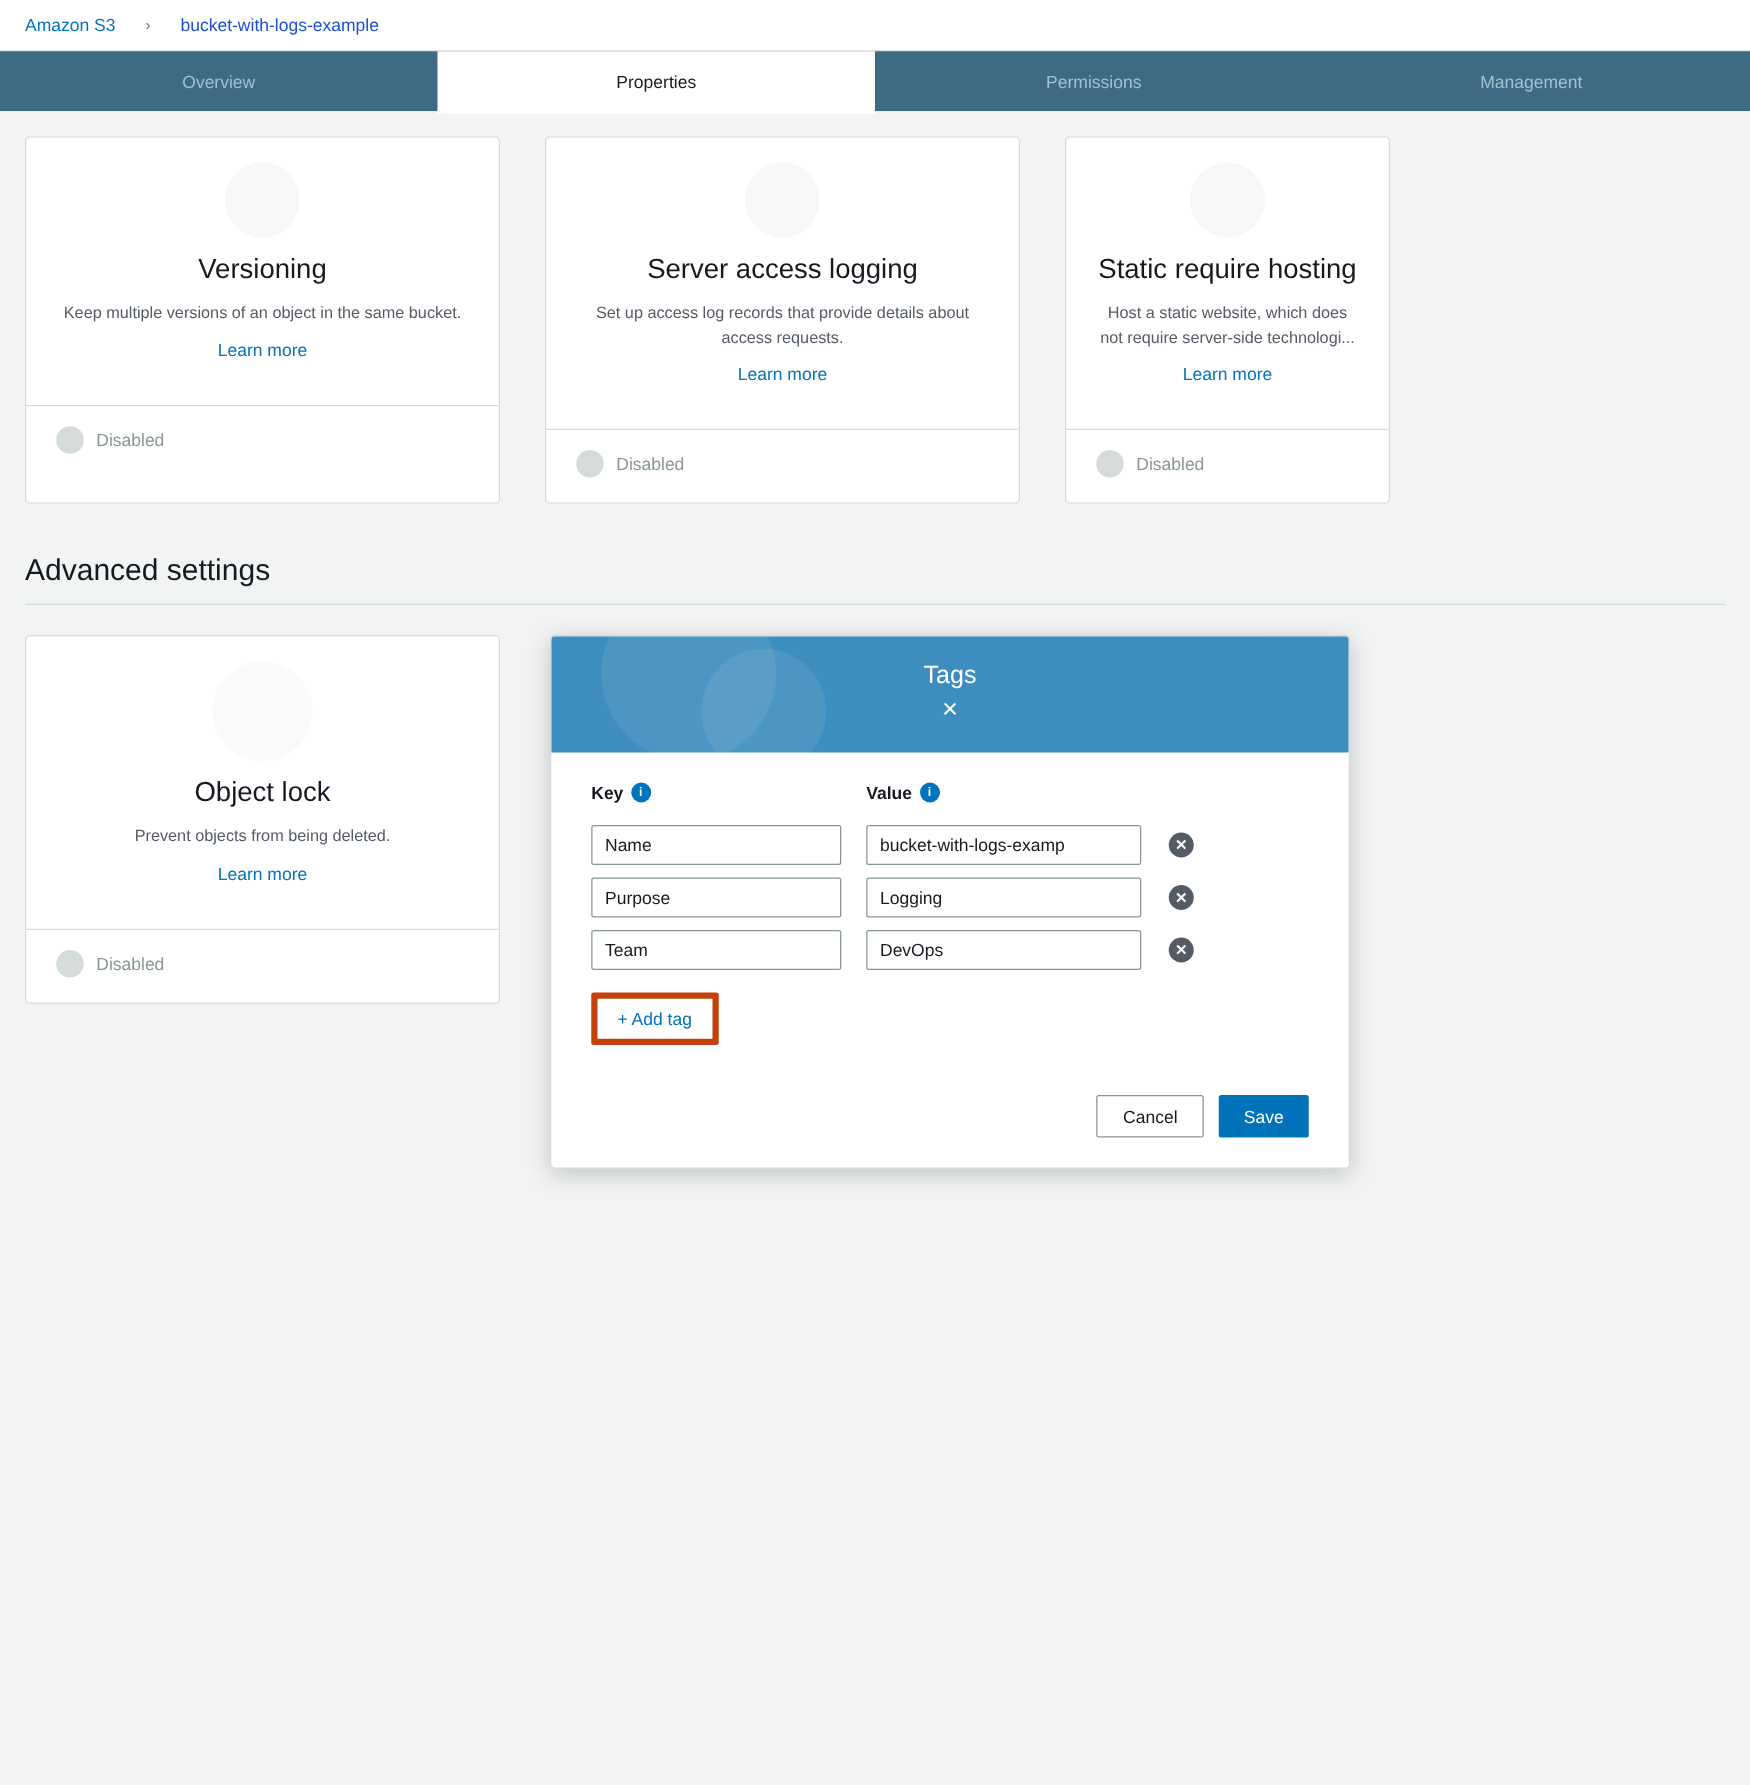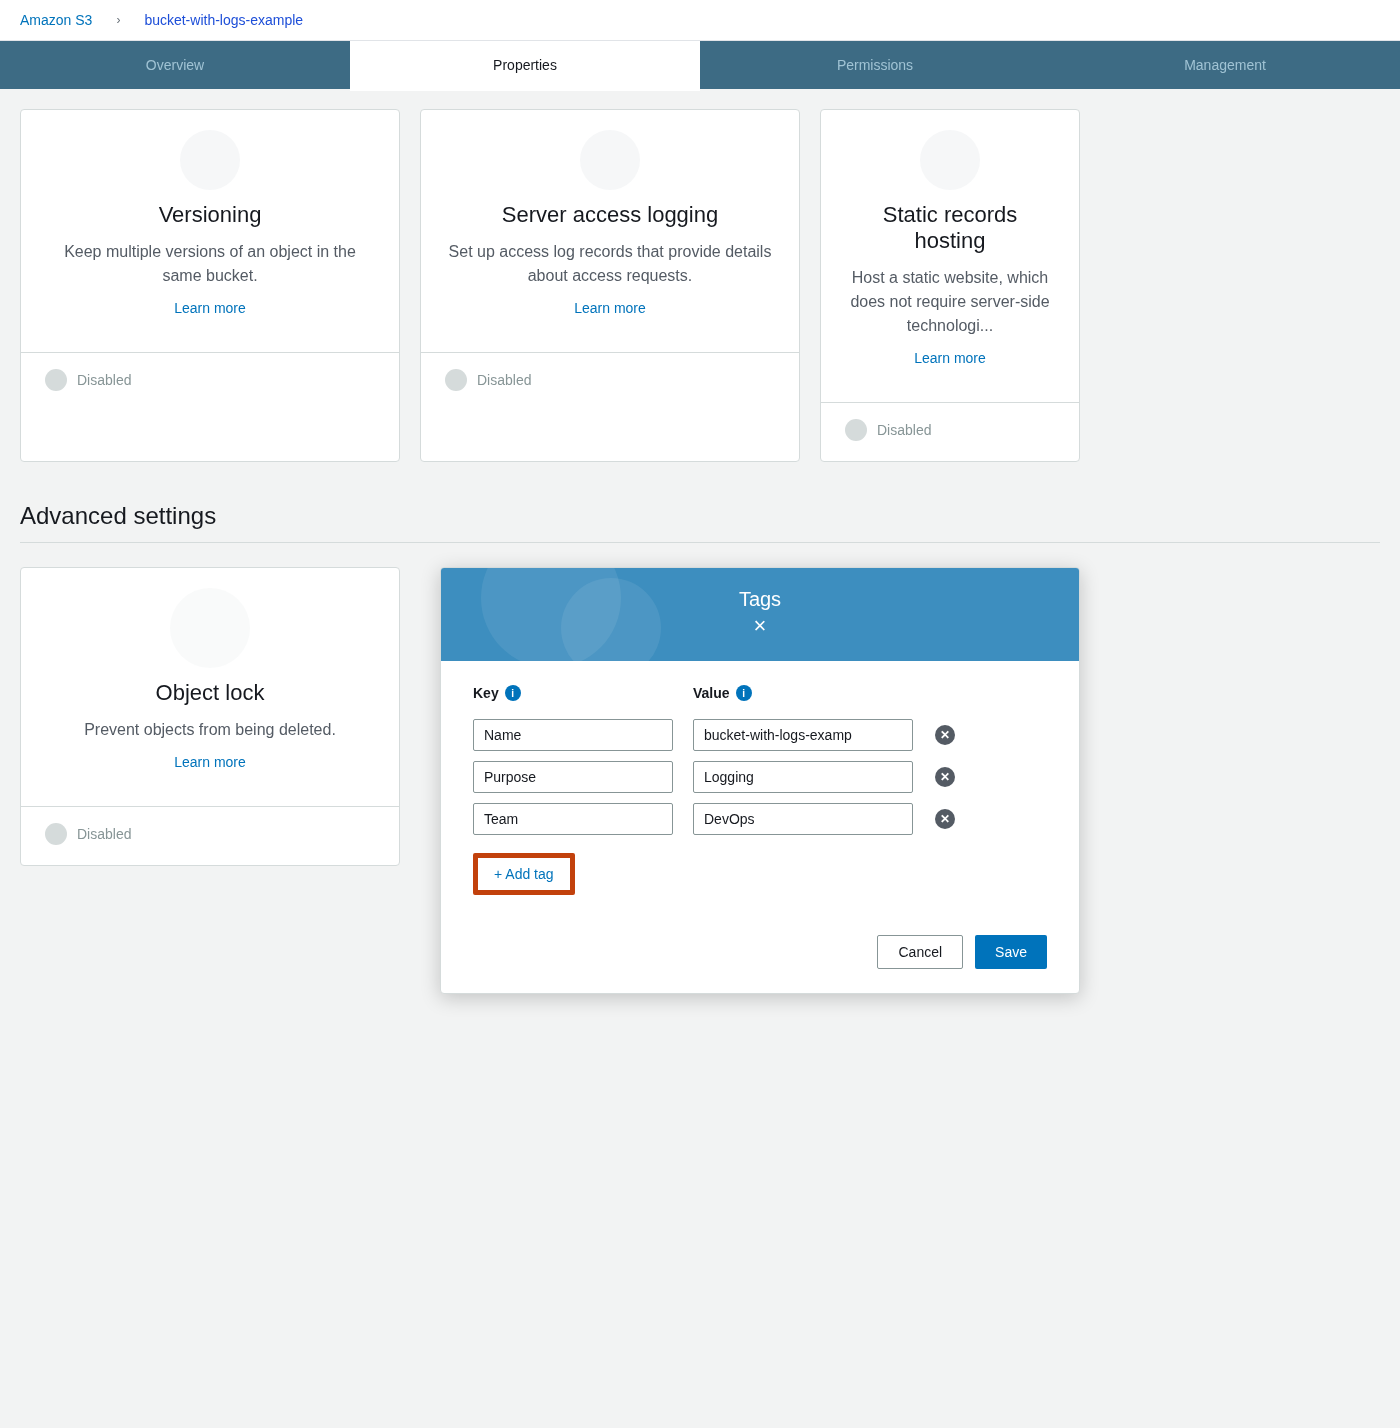--- a/index.html
+++ b/index.html
@@ -67,21 +67,21 @@
 
     
     .main-content {
       padding: 20px 20px 40px;
       background: #f2f3f3;
     }
 
     
     .cards-section {
       display: flex;
-      gap: 0;
+      gap: 16px;
       margin-bottom: 40px;
       overflow: hidden;
     }
 
     .property-card {
       background: #fff;
       border: 1px solid #d5dbdb;
       border-radius: 4px;
       width: 380px;
       min-width: 380px;
@@ -106,21 +106,21 @@
     }
 
     .card-title {
       font-size: 22px;
       font-weight: 400;
       margin-bottom: 12px;
       color: #16191f;
     }
 
     .card-description {
-      font-size: 16px;
+      font-size: 13px;
       color: #545b64;
       line-height: 1.5;
       margin-bottom: 12px;
     }
 
     .card-learn-more {
       color: #0073bb;
       cursor: pointer;
       font-size: 14px;
       text-decoration: none;
@@ -411,21 +411,21 @@
       <div class="card-divider"></div>
       <div class="card-status">
         <div class="status-dot"></div>
         <span class="status-text">Disabled</span>
       </div>
     </div>
 
     <div class="partial-card">
       <div class="card-inner">
         <div class="card-icon-placeholder"></div>
-        <div class="card-title">Static records hosting</div>
+        <div class="card-title">Static require hosting</div>
         <div class="card-description">Host a static website, which does not require server-side technologi...</div>
         <a class="card-learn-more">Learn more</a>
       </div>
       <div class="card-divider"></div>
       <div class="card-status">
         <div class="status-dot"></div>
         <span class="status-text">Disabled</span>
       </div>
     </div>
 

